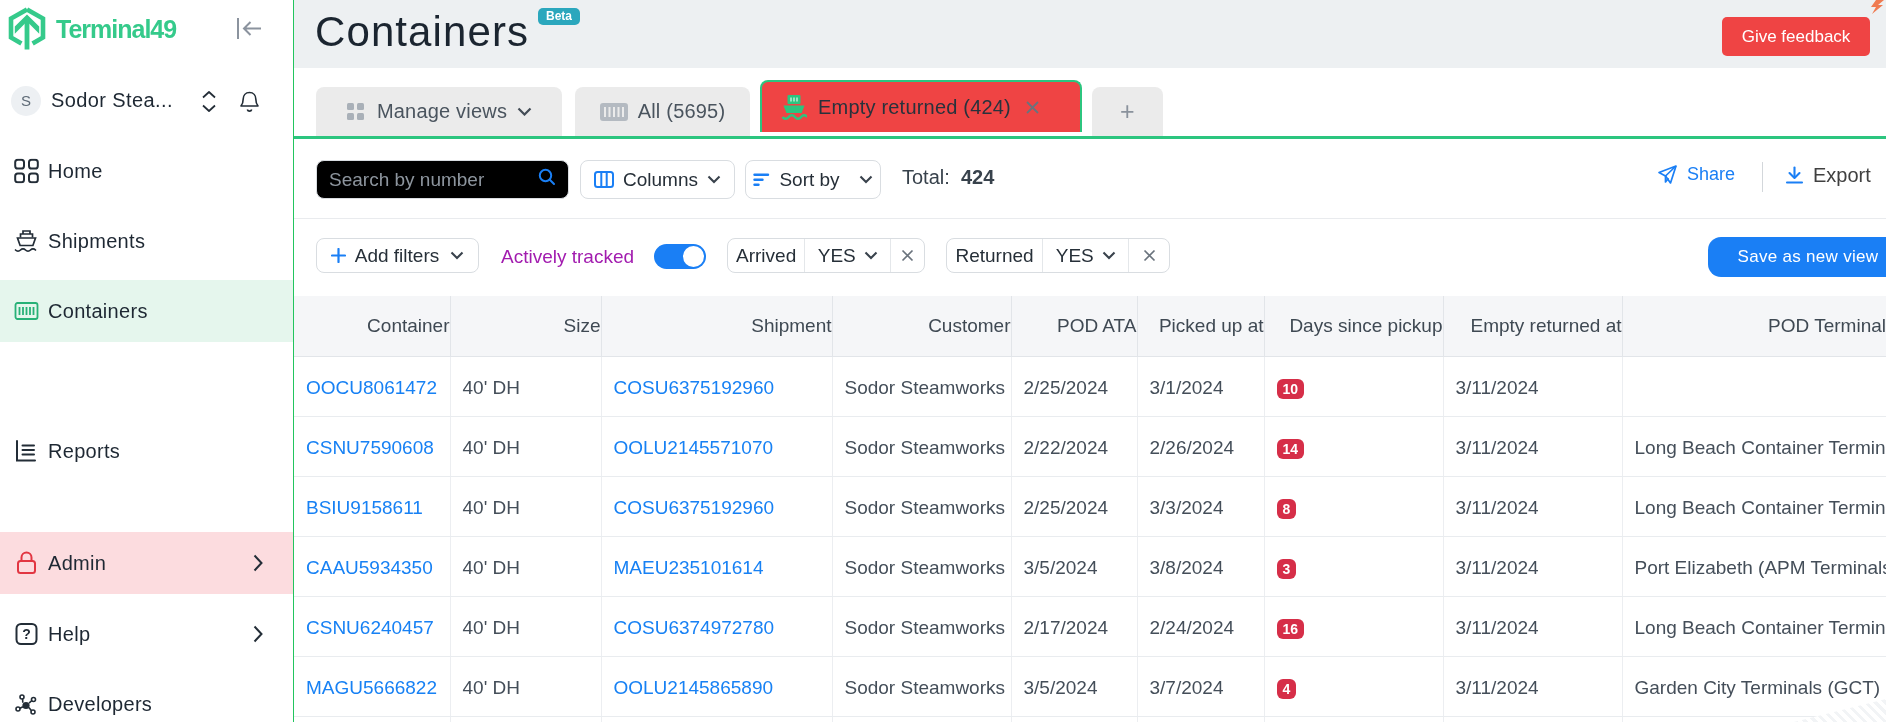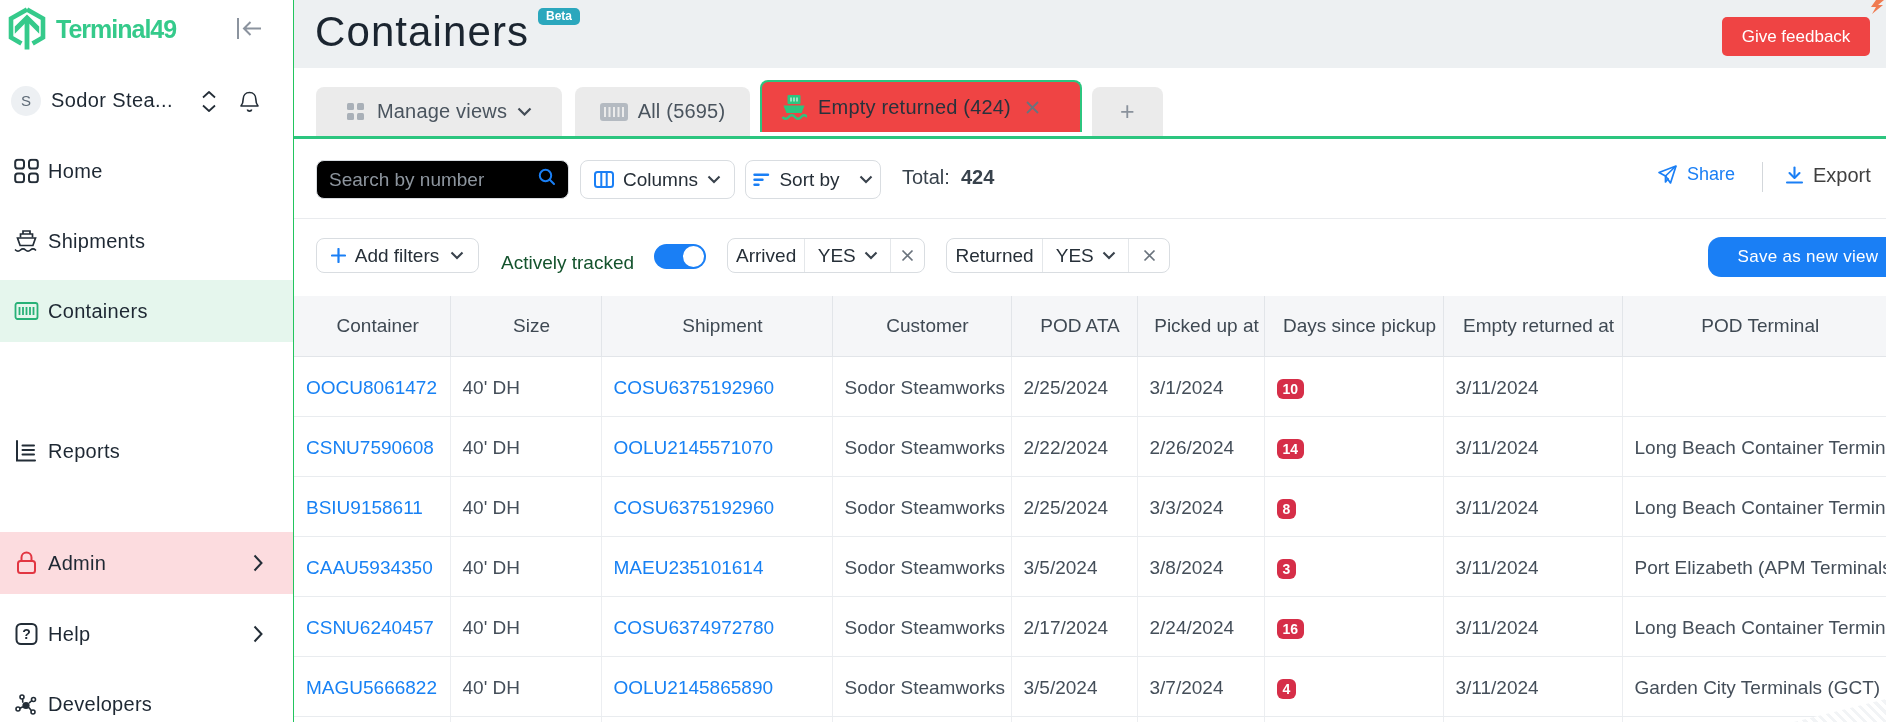--- a/index.html
+++ b/index.html
@@ -59,21 +59,21 @@
   background:#1a7ff5; border-radius:13px; }
 #toggle::after { content:""; position:absolute; right:2px; top:2px; width:21px; height:21px;
   background:#fff; border-radius:50%; }
 #saveview { position:absolute; left:1414px; top:237px; width:200px; height:40px; background:#1a7ff5;
   border-radius:13px; color:#fff; font-size:17px; letter-spacing:0.3px; text-align:center; line-height:40px; }
 
 
 #tbl { position:absolute; left:0; top:296px; width:1592px; border-collapse:collapse;
   table-layout:fixed; font-size:19px; color:#444e59; }
 #tbl th { height:60px; background:#f5f6f8; font-weight:400; font-size:19px; color:#3f4953;
-  text-align:center; padding:0 0 0 12px; border-right:1px solid #e2e5e9; border-bottom:1px solid #e2e5e9; }
+  text-align:right; padding:0 0 0 12px; border-right:1px solid #e2e5e9; border-bottom:1px solid #e2e5e9; }
 #tbl th:last-child, #tbl td:last-child { border-right:none; }
 #tbl td { height:60px; padding:3px 0 0 12px; border-right:1px solid #eceef1;
   border-bottom:1px solid #e9ecef; white-space:nowrap; overflow:hidden; }
 #tbl a { color:#1781f4; text-decoration:none; }
 .badge { display:inline-block; min-width:13px; height:20px; padding:0 6px; background:#d62e48;
   border-radius:6px; color:#fff; font-size:14px; font-weight:bold; text-align:center; line-height:20px; }
 </style>
 </head>
 <body>
 <div id="sidebar">
@@ -286,21 +286,21 @@
 
   <div class="fbtn" id="btnAddF" style="left:22px; width:163px;">
     <svg width="15" height="15" viewBox="0 0 15 15">
         <path d="M7.5 1 V14 M1 7.5 H14" stroke="#1a7ff5" stroke-width="2.2" stroke-linecap="round"></path>
       </svg>
     <span style="margin:0 11px 0 9px;">Add filters</span>
     <svg width="14" height="9" viewBox="0 0 14 9">
         <path d="M1.5 1.5 L7 7 L12.5 1.5" fill="none" stroke="#39424c" stroke-width="2.1"></path>
       </svg>
   </div>
-  <div id="lblTracked" style="position:absolute; left:207px; top:246px; font-size:19px; color:#14532d;margin-top:6px;">Actively tracked</div>
+  <div id="lblTracked" style="position:absolute; left:207px; top:246px; font-size:19px; color:#a21caf;">Actively tracked</div>
   <div id="toggle"></div>
   <div class="fbtn fgrp" id="grpArrived" style="left:433px; width:198px;">
     <span class="fcell" style="width:78px;">Arrived</span>
     <span class="fcell" style="width:87px;">YES
       <svg style="margin-left:8px;" width="14" height="9" viewBox="0 0 14 9">
           <path d="M1.5 1.5 L7 7 L12.5 1.5" fill="none" stroke="#39424c" stroke-width="2.1"></path>
         </svg>
     </span>
     <span class="fcell fx" style="width:33px; border-right:none;">
       <svg width="13" height="13" viewBox="0 0 13 13">

